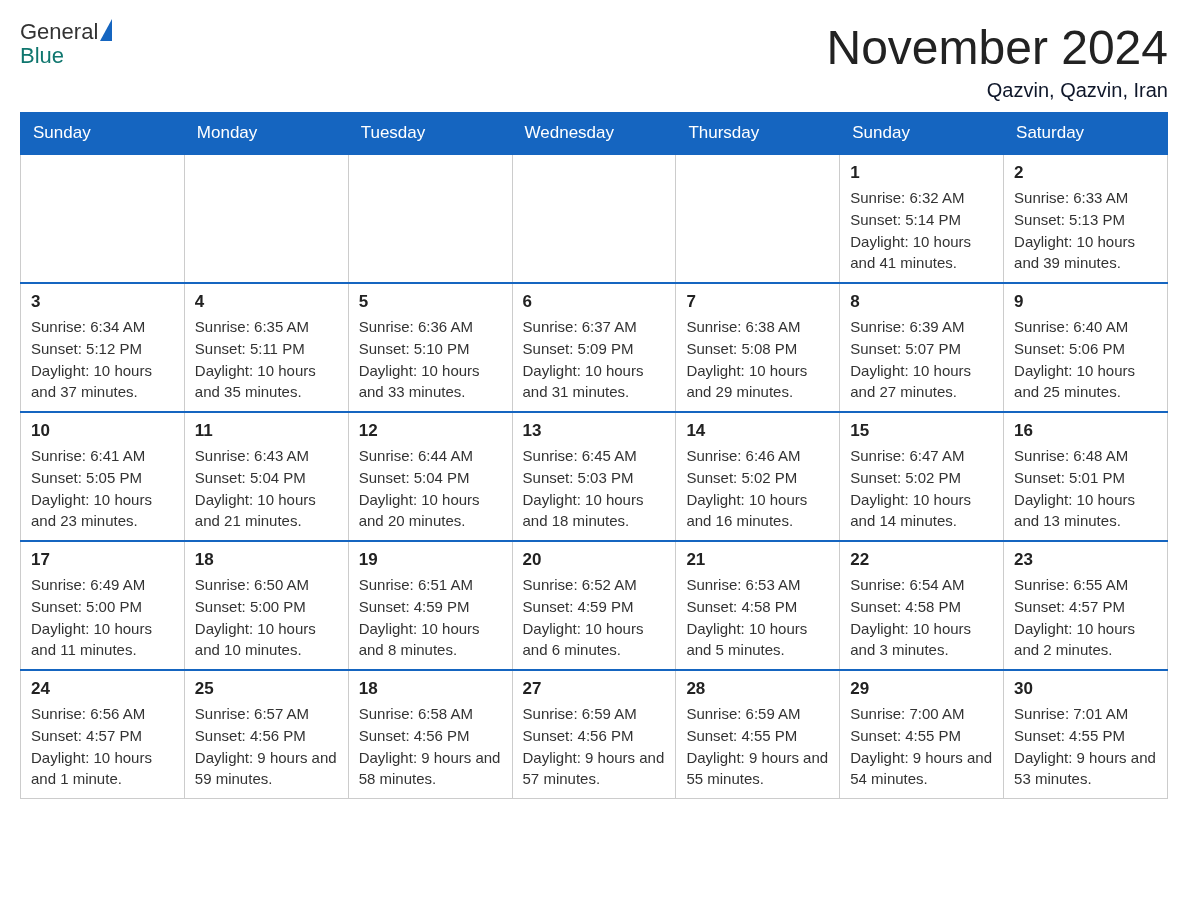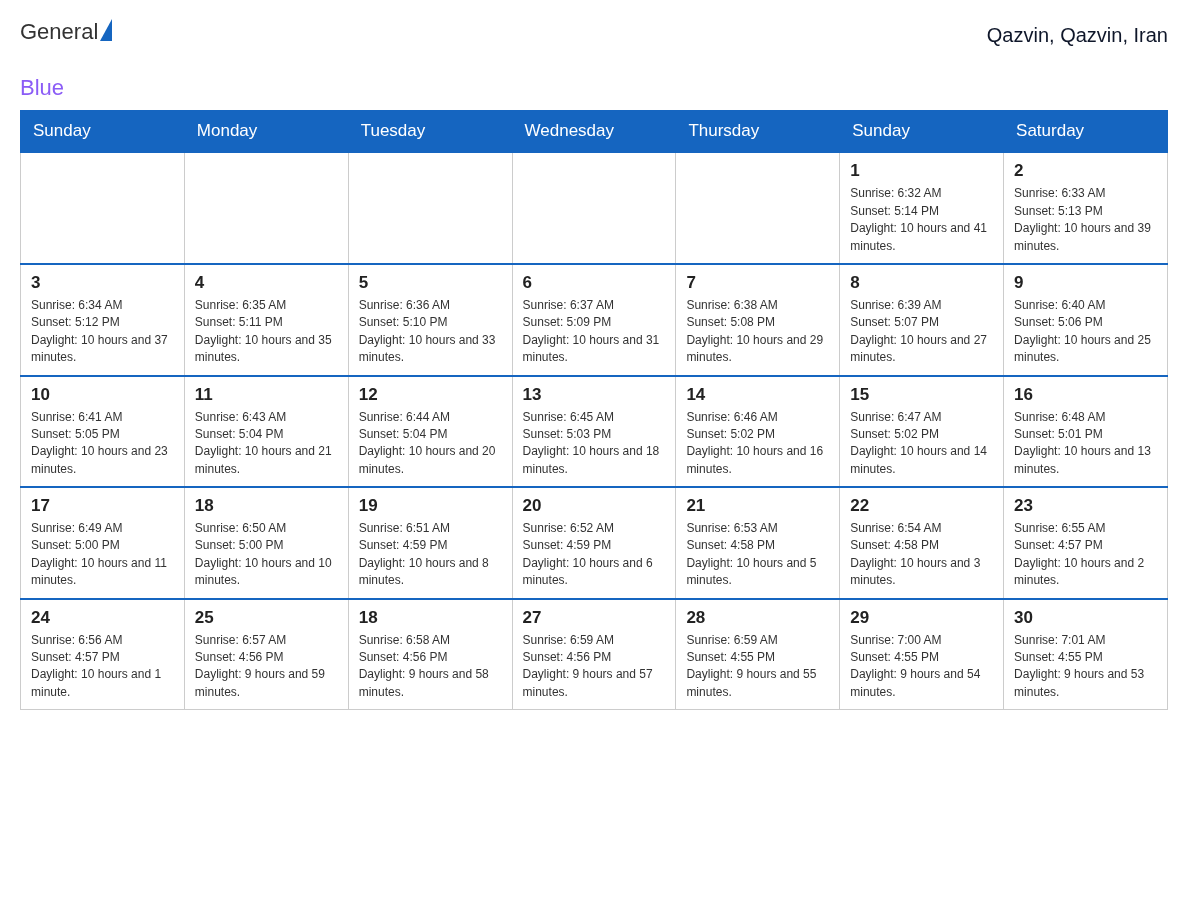--- a/index.html
+++ b/index.html
@@ -20,22 +20,21 @@
       display: flex;
       align-items: center;
       gap: 4px;
       font-size: 22px;
       font-weight: normal;
     }
     .logo-general {
       color: #333;
     }
     .logo-blue {
-      color: #8b5cf6;
-      margin-top: 32px;
+      color: #0f766e;
     }
     .logo-triangle {
       width: 0;
       height: 0;
       border-left: 12px solid transparent;
       border-right: 0px solid transparent;
       border-bottom: 22px solid #1565c0;
       display: inline-block;
       margin-left: 2px;
       position: relative;
@@ -85,21 +84,21 @@
       min-height: 100px;
     }
     .day-number {
       font-size: 17px;
       font-weight: bold;
       color: #222;
       display: block;
       margin-bottom: 4px;
     }
     .day-info {
-      font-size: 12px;
+      font-size: 15px;
       color: #333;
       line-height: 1.45;
     }
     .empty-cell {
       background: #fff;
     }
     .week-row td {
       border-top: 2px solid #1565c0;
     }
   </style>
@@ -110,20 +109,21 @@
   <div class="logo">
     <div class="logo-text-block">
       <div class="logo-line1">
         <span class="logo-general">General</span>
         <div class="logo-triangle"></div>
       </div>
       <span class="logo-blue">Blue</span>
     </div>
   </div>
   <div class="title-block">
+    <div class="month-title">November 2024</div>
     <div class="location">Qazvin, Qazvin, Iran</div>
   </div>
 </div>
 
 <table class="calendar">
   <thead>
     <tr>
 
     <th>Sunday</th>
         <th>Monday</th>

